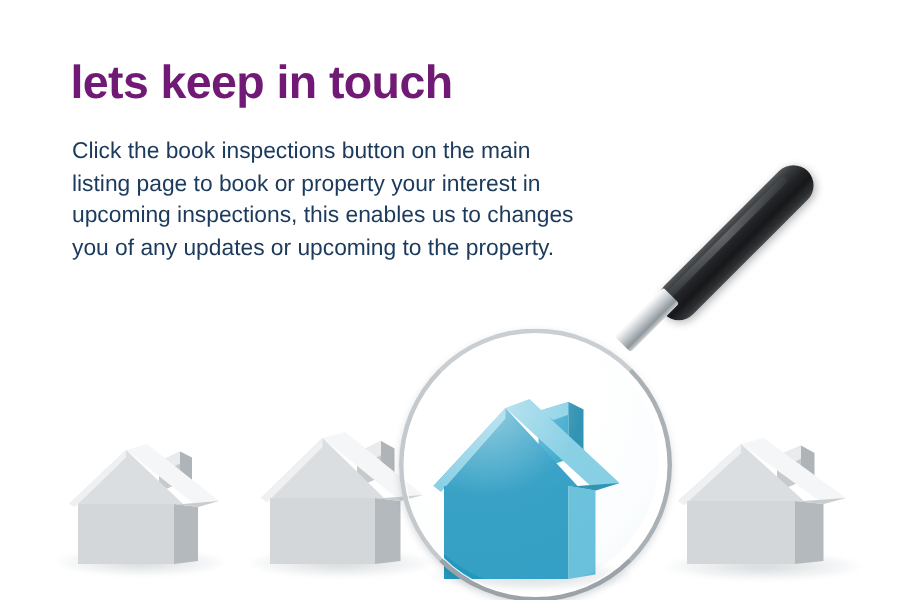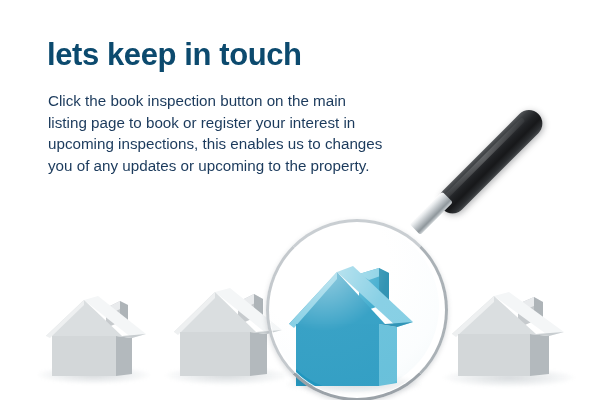--- a/index.html
+++ b/index.html
@@ -202,22 +202,22 @@
 
   </div>
 
   <div id="magnifier">
     <div id="handle" style="--hc: #1d1f21;"></div>
     <div id="ferrule"></div>
     <div id="lens-glass"></div>
     <div id="lens-ring"></div>
   </div>
 
-  <h1 id="headline" style="color: #0c4a6e;">lets keep in touch</h1>
+  <h1 id="headline" style="color: #701a75;">lets keep in touch</h1>
 
   <p id="bodycopy" style="color: rgb(27, 58, 92);">
-    <span class="ln">Click the book inspection button on the main</span>
-    <span class="ln">listing page to book or register your interest in</span>
+    <span class="ln">Click the book inspections button on the main</span>
+    <span class="ln">listing page to book or property your interest in</span>
     <span class="ln">upcoming inspections, this enables us to changes</span>
     <span class="ln">you of any updates or upcoming to the property.</span>
   </p>
 
 </div>
 
 </body></html>

